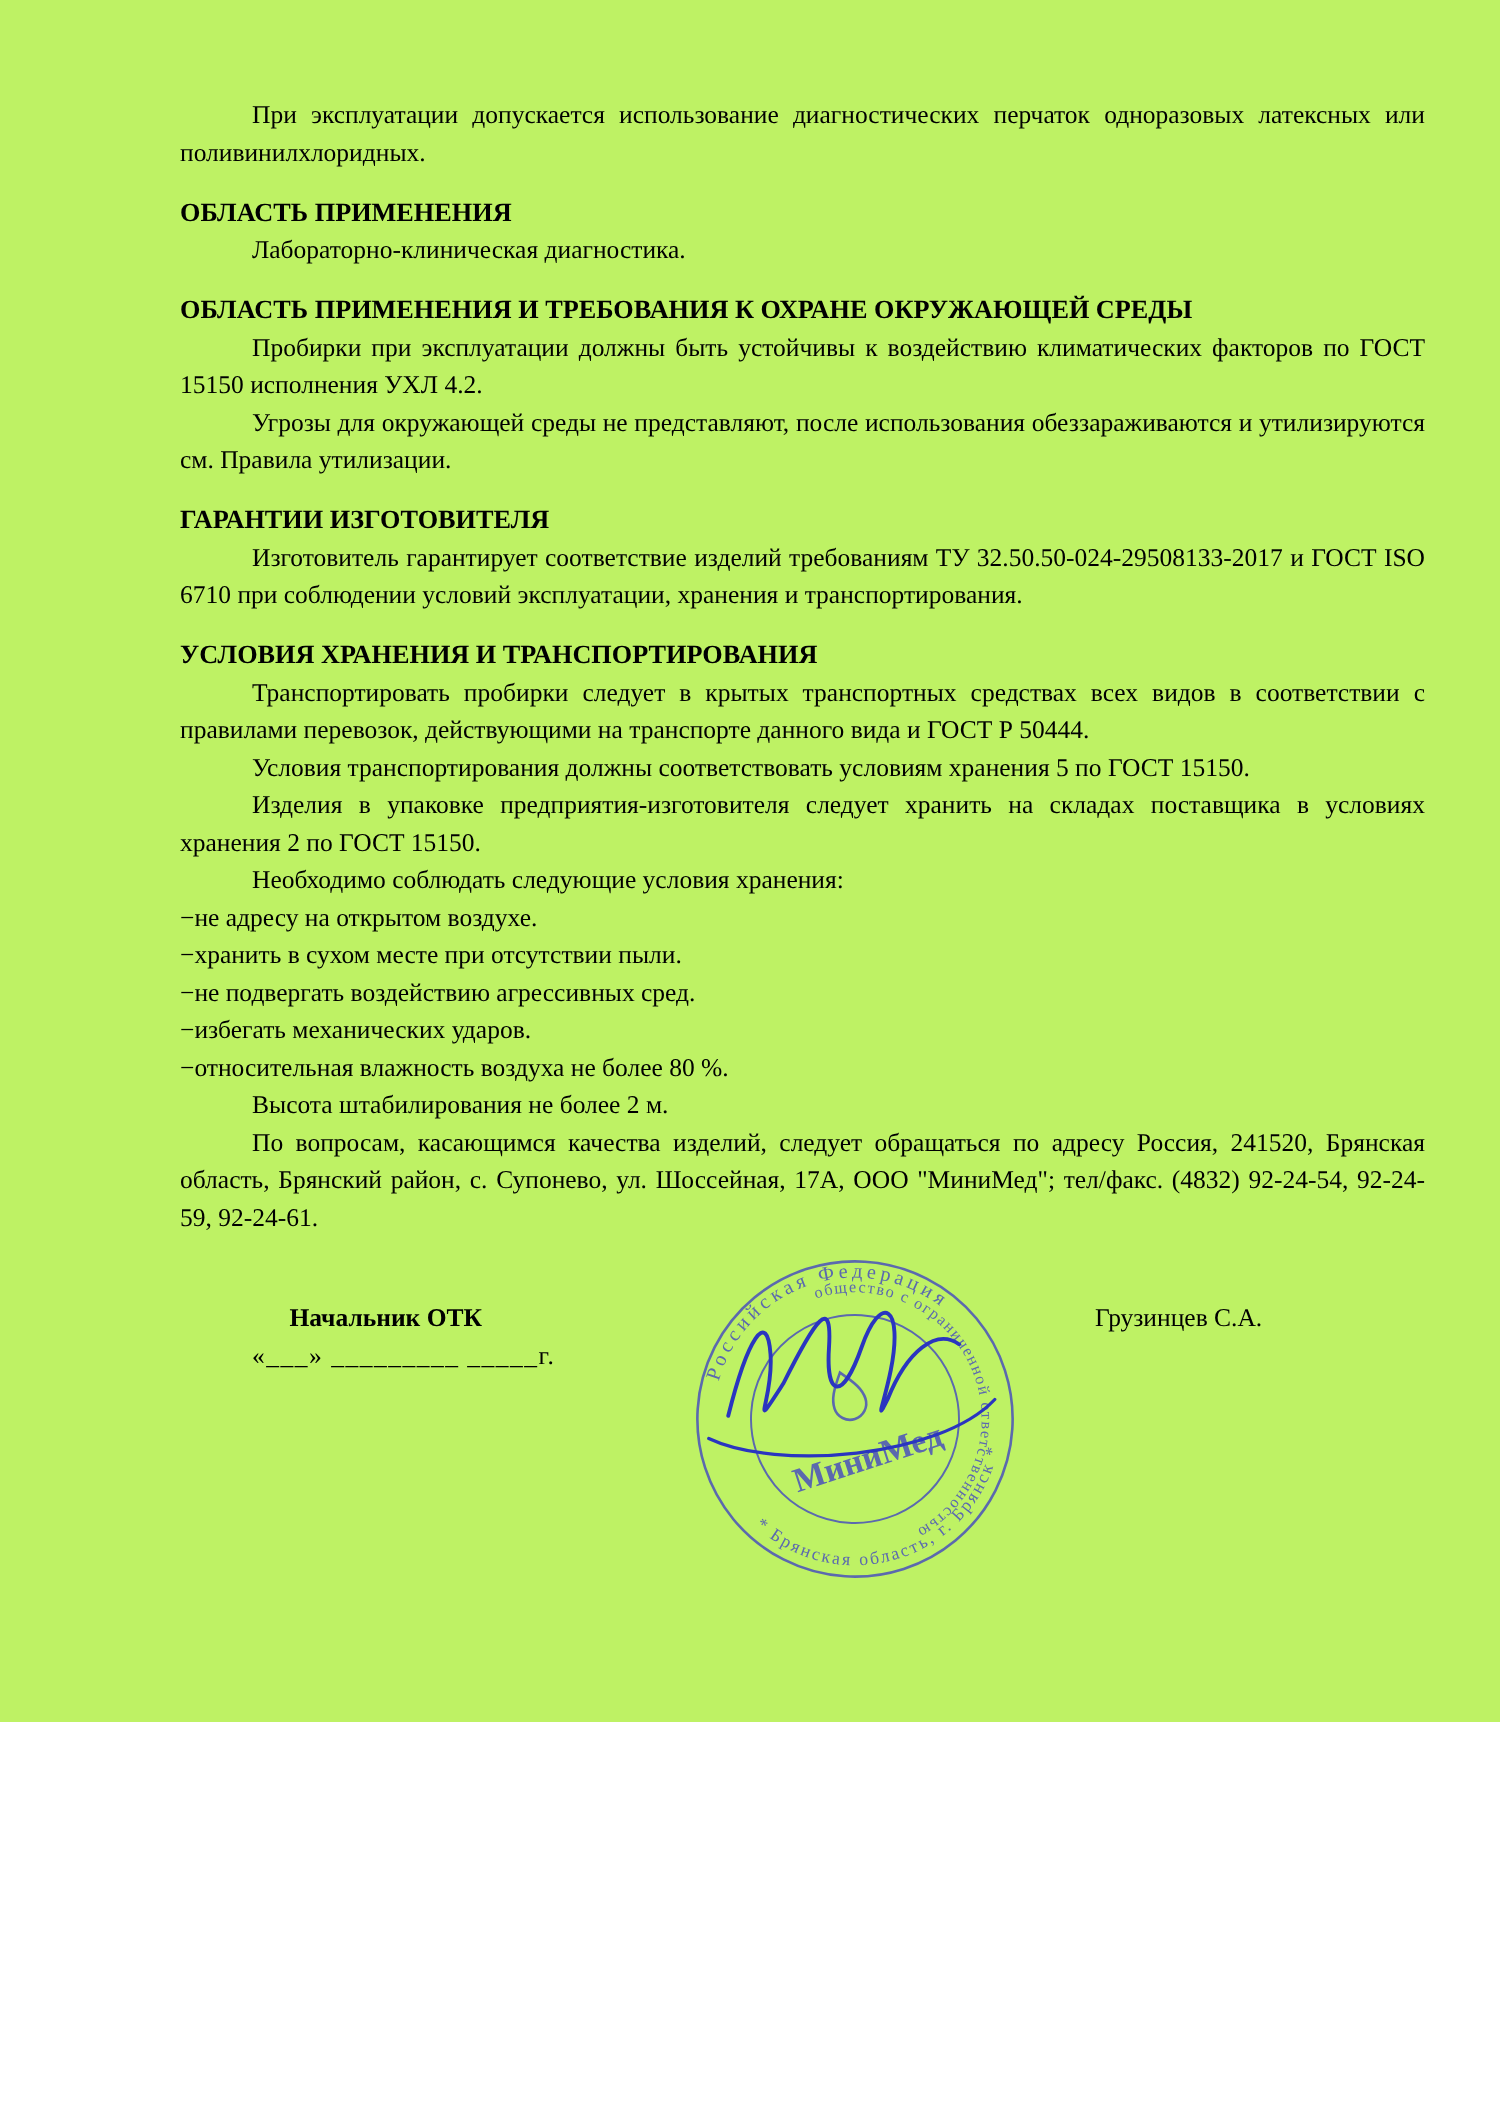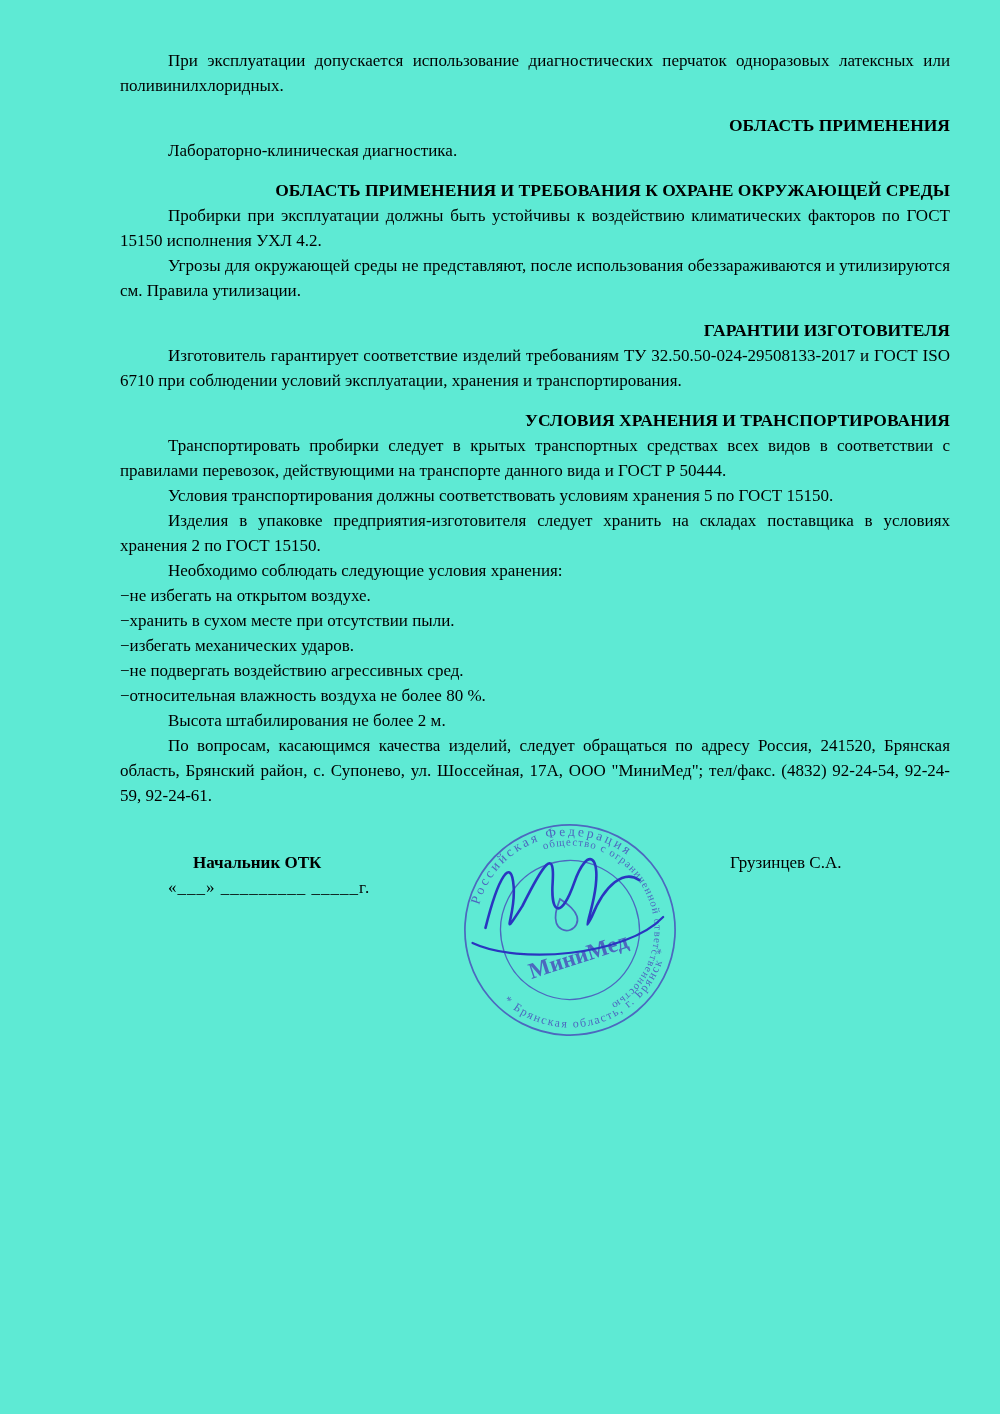--- a/index.html
+++ b/index.html
@@ -1,34 +1,34 @@
 <!DOCTYPE html>
 <html><head>
 <meta charset="utf-8">
 <style>
   * { margin: 0; padding: 0; box-sizing: border-box; }
   html, body { background: #ffffff; }
   .page {
     position: relative;
     width: 1000px;
-    height: 1414px;
-    background: #5eead4;
+    height: 1148px;
+    background: #bef264;
     color: #000000;
     font-family: "Liberation Serif", serif;
     font-size: 17px;
     line-height: 25px;
-    padding: 48px 50px 0 120px;
+    padding: 64px 50px 0 120px;
     overflow: hidden;
   }
   .para {
     text-align: justify;
     text-indent: 48px;
   }
   .heading {
-    text-align: right;
+    text-align: left;
     font-weight: bold;
     font-size: 17.5px;
     margin-top: 15px;
   }
   .list-item {
     text-align: justify;
   }
   .sig-area {
     position: relative;
     margin-top: 42px;
@@ -81,24 +81,24 @@
 
   <h2 class="heading">ГАРАНТИИ ИЗГОТОВИТЕЛЯ</h2>
   <p class="para">Изготовитель гарантирует соответствие изделий требованиям ТУ 32.50.50-024-29508133-2017 и ГОСТ ISO 6710 при соблюдении условий эксплуатации, хранения и транспортирования.</p>
 
   <h2 class="heading">УСЛОВИЯ ХРАНЕНИЯ И ТРАНСПОРТИРОВАНИЯ</h2>
   <p class="para">Транспортировать пробирки следует в крытых транспортных средствах всех видов в соответствии с правилами перевозок, действующими на транспорте данного вида и ГОСТ Р 50444.</p>
   <p class="para">Условия транспортирования должны соответствовать условиям хранения 5 по ГОСТ 15150.</p>
   <p class="para">Изделия в упаковке предприятия-изготовителя следует хранить на складах поставщика в условиях хранения 2 по ГОСТ 15150.</p>
   <p class="para">Необходимо соблюдать следующие условия хранения:</p>
 
-  <p class="list-item">−не избегать на открытом воздухе.</p>
+  <p class="list-item">−не адресу на открытом воздухе.</p>
   <p class="list-item">−хранить в сухом месте при отсутствии пыли.</p>
+  <p class="list-item">−не подвергать воздействию агрессивных сред.</p>
   <p class="list-item">−избегать механических ударов.</p>
-  <p class="list-item">−не подвергать воздействию агрессивных сред.</p>
   <p class="list-item">−относительная влажность воздуха не более 80 %.</p>
 
   <p class="para">Высота штабилирования не более 2 м.</p>
   <p class="para">По вопросам, касающимся качества изделий, следует обращаться по адресу Россия, 241520, Брянская область, Брянский район, с. Супонево, ул. Шоссейная, 17А, ООО "МиниМед"; тел/факс. (4832) 92-24-54, 92-24-59, 92-24-61.</p>
 
   <div class="sig-area">
     <p class="sig-title">Начальник ОТК</p>
     <p class="sig-date">«___» _________  _____г.</p>
     <p class="sig-name">Грузинцев С.А.</p>
 

